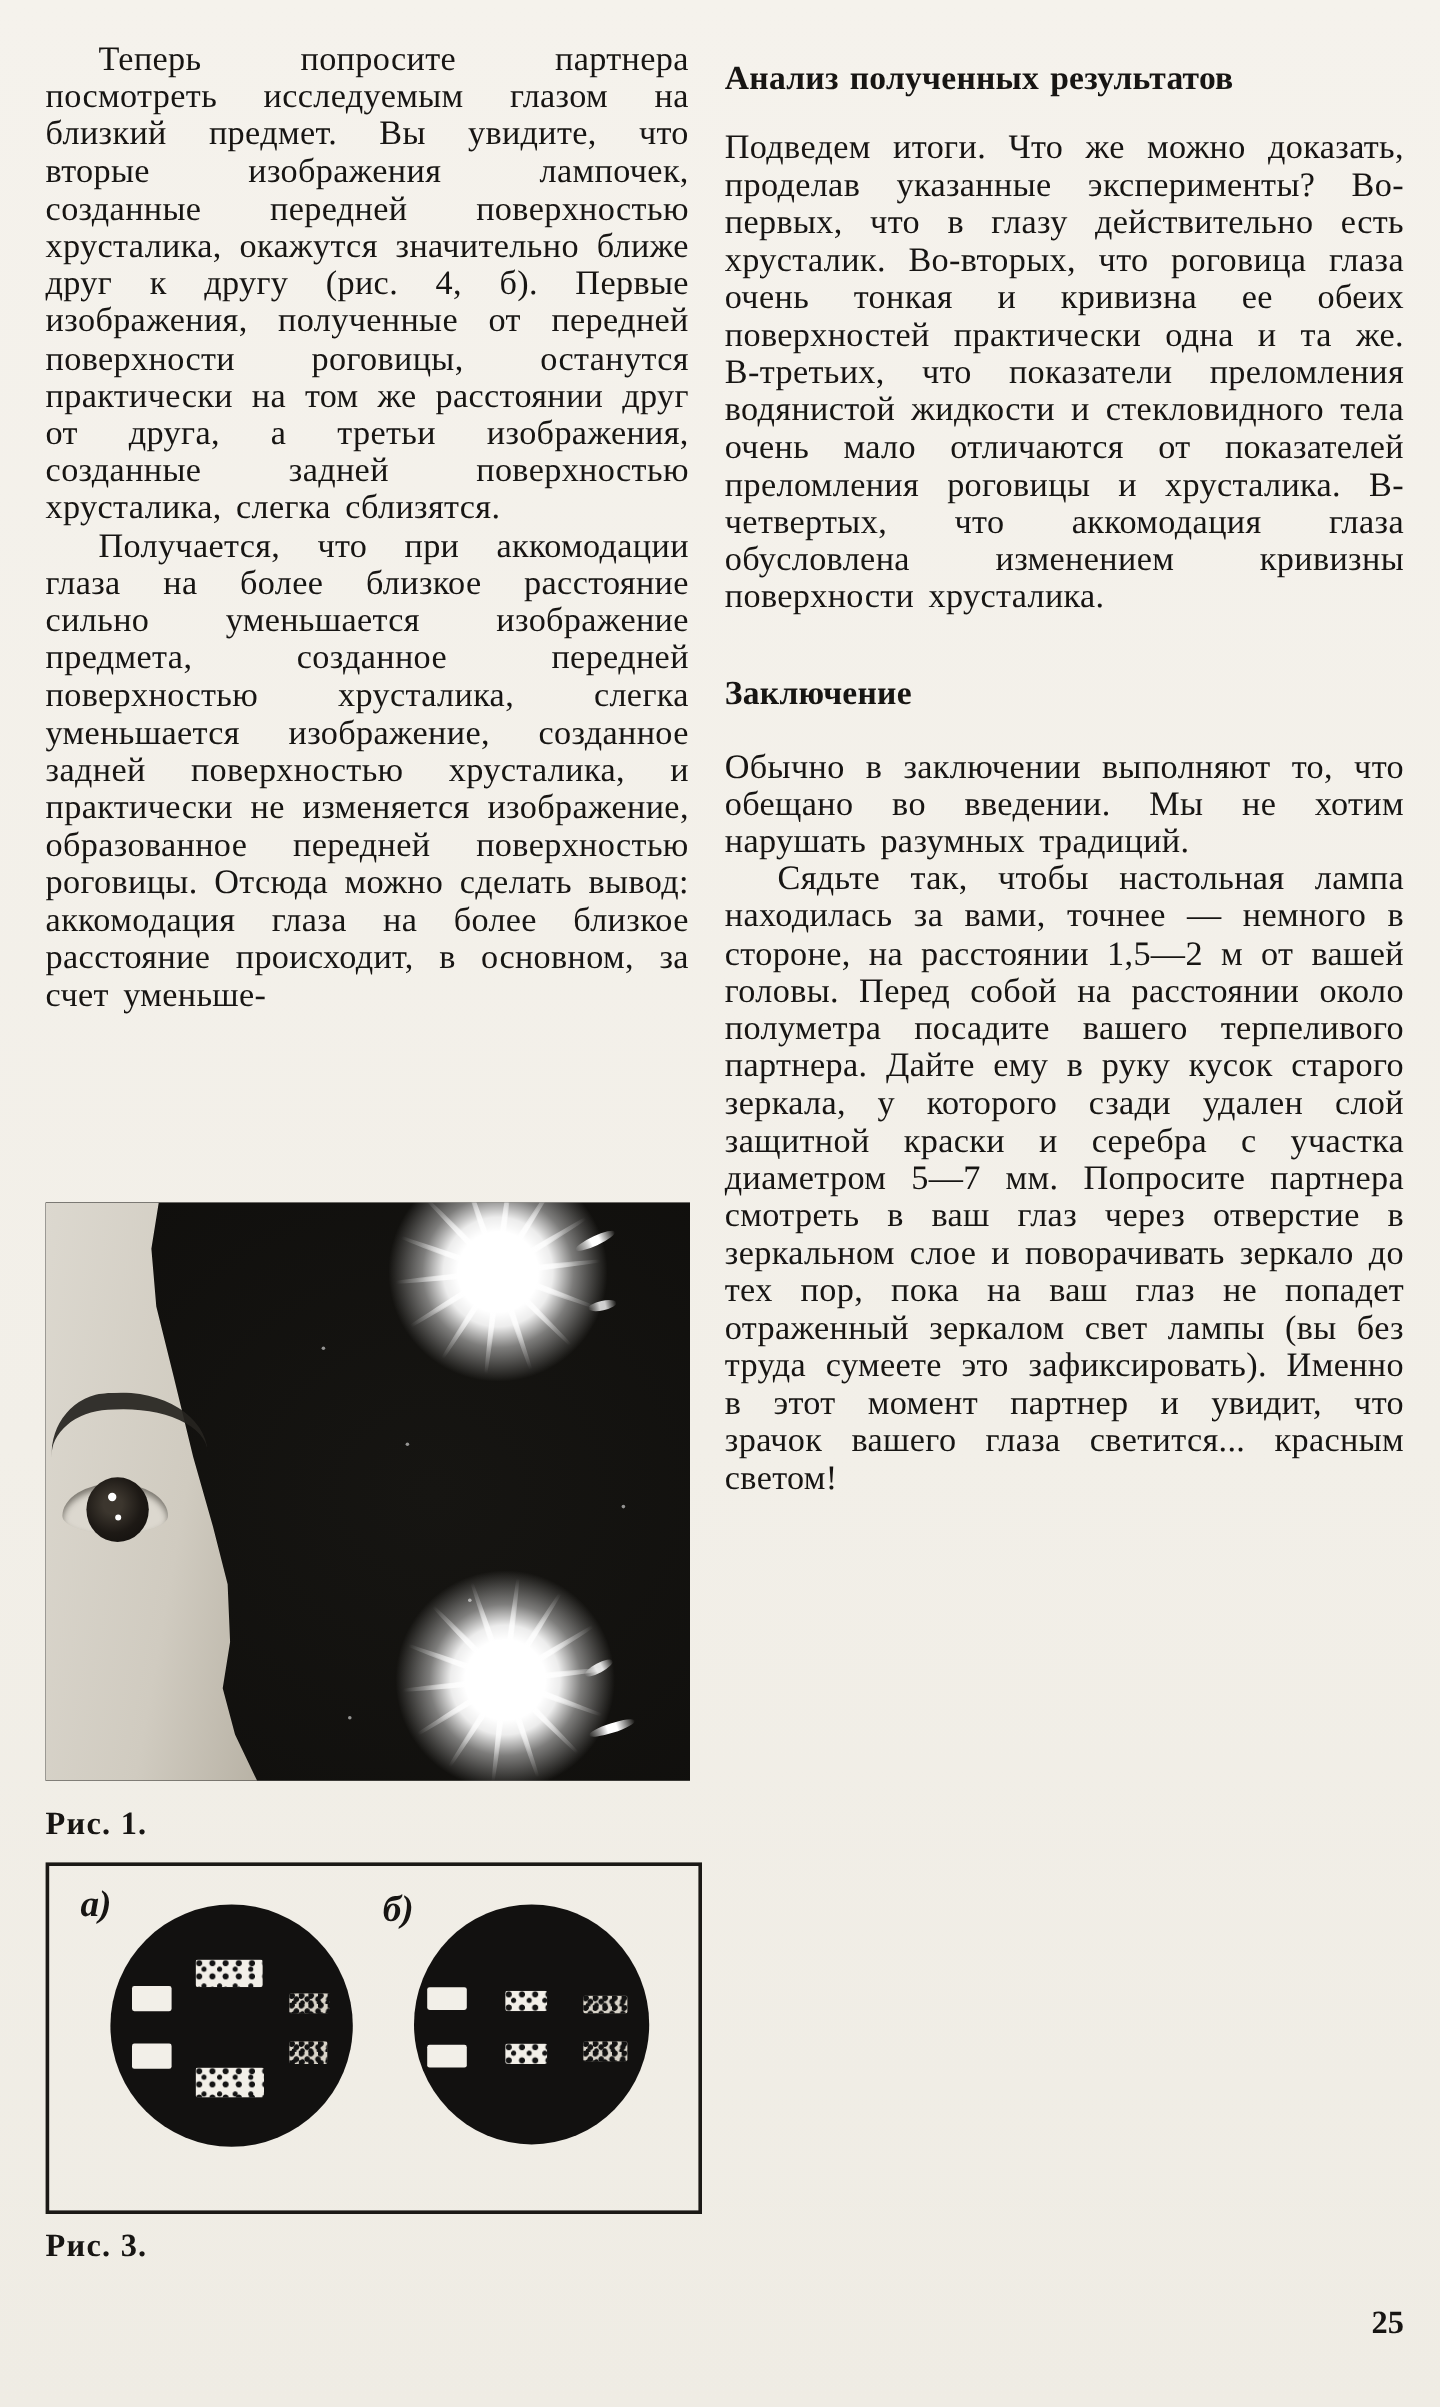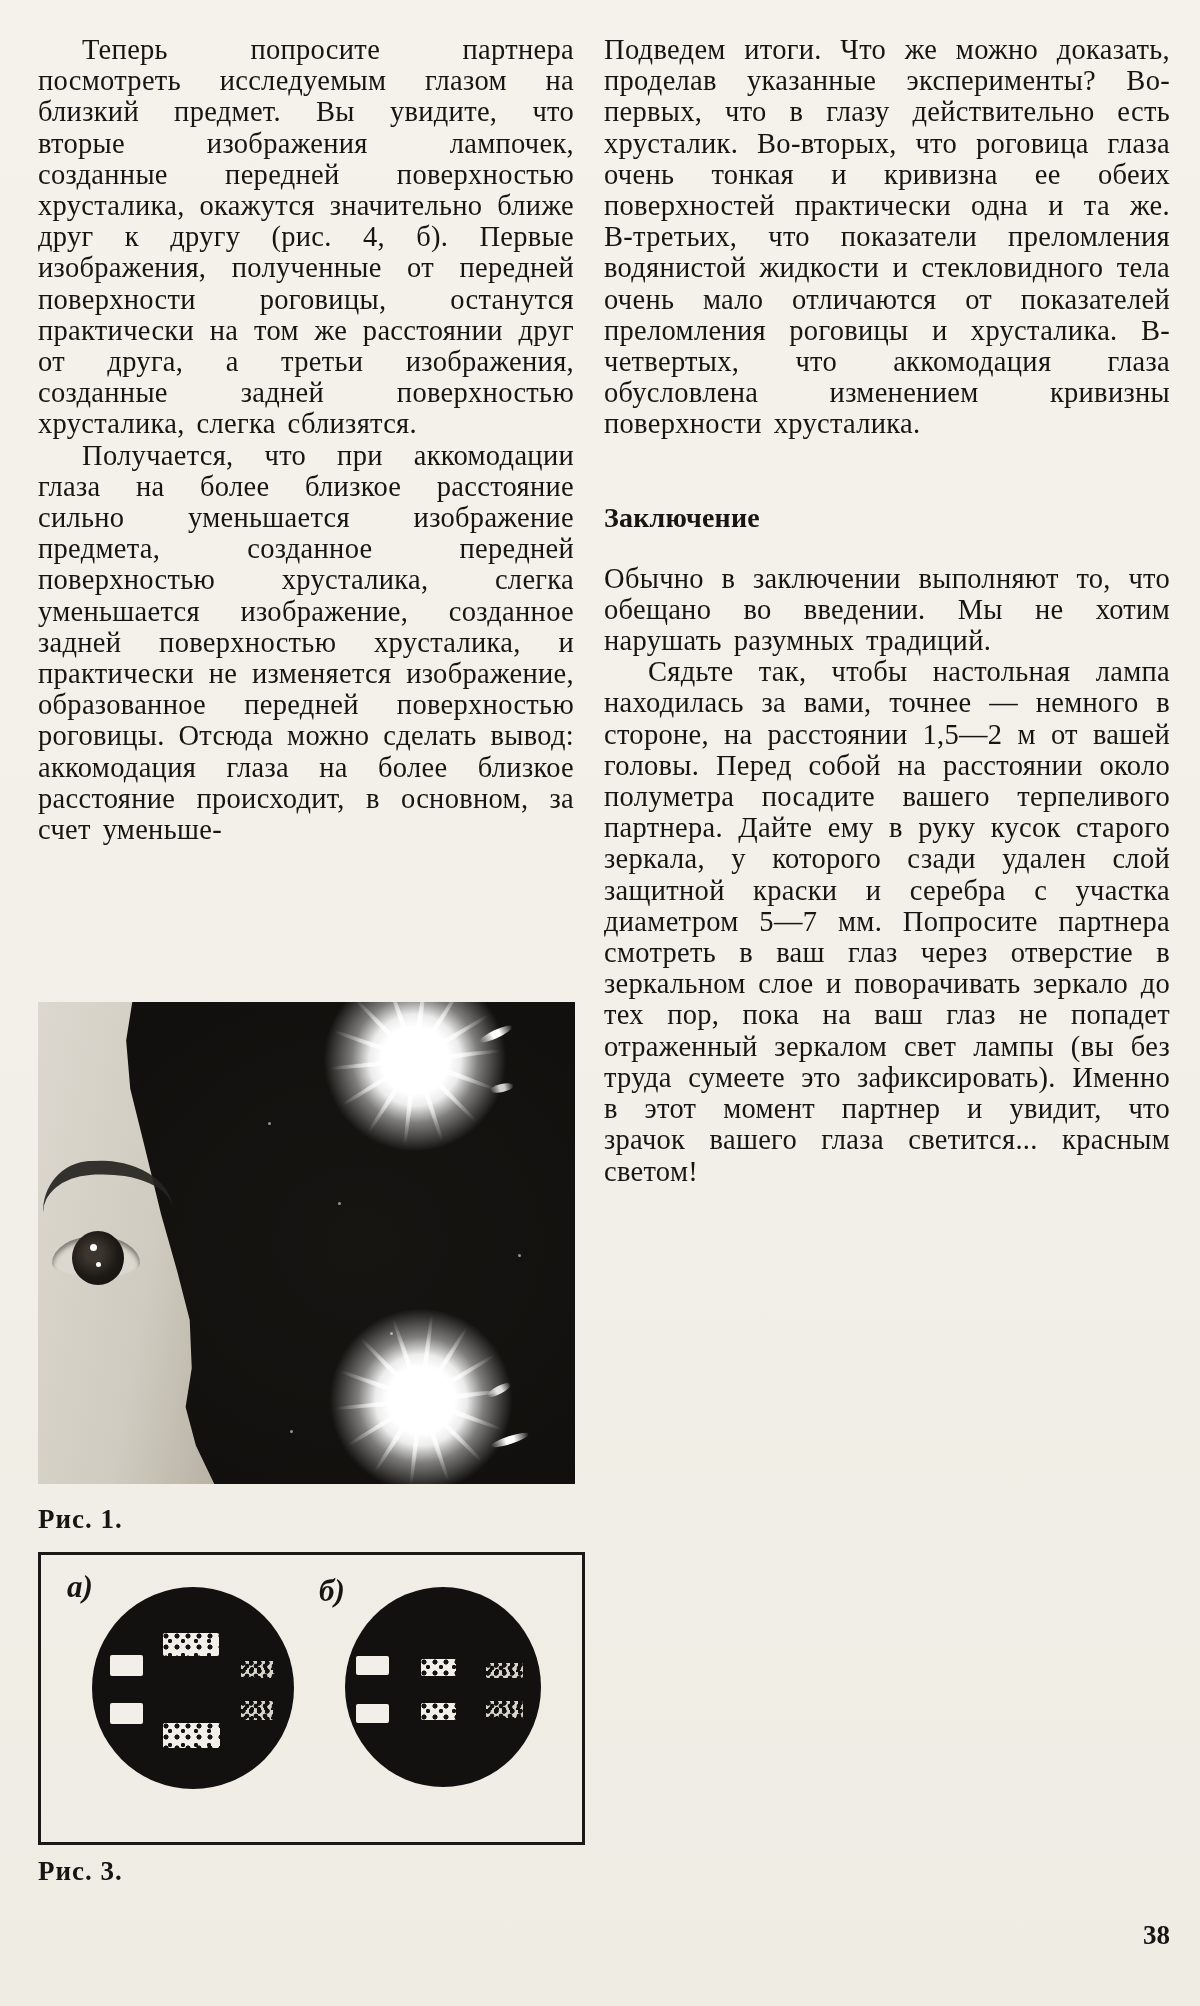--- a/index.html
+++ b/index.html
@@ -10,21 +10,21 @@
     color:#171513;
   }
   .col{position:absolute;top:34px;font-size:28.5px;line-height:31.2px;
        text-align:justify;letter-spacing:.3px;word-spacing:4.5px;}
   .col-left{left:38px;width:536px;}
   .col-right{left:604px;width:566px;}
   .col p{margin:0;}
   .col p.ind{text-indent:44px;}
   .col h3{font-size:28px;line-height:31px;font-weight:700;margin:16px 0 27px;
           letter-spacing:.2px;word-spacing:2px;text-align:left;}
-  .col h3.big-gap{margin:62px 0 30px;}
+  .col h3.big-gap{margin:49px 0 30px;}
 
   
   .photo{position:absolute;left:38px;top:1002px;width:537px;height:482px;
          background:radial-gradient(120% 120% at 60% 50%, #161512 0%, #0f0e0c 70%);
          overflow:hidden;}
   .face{position:absolute;left:0;top:0;width:205px;height:100%;
         background:linear-gradient(100deg,#dcd8cf 0%,#d0cbc0 55%,#b7b1a4 92%);
         clip-path:polygon(0 0,46% 0,43% 8%,45% 18%,52% 30%,60% 44%,68% 56%,74% 66%,75% 76%,72% 84%,77% 92%,86% 100%,0 100%);}
   .brow{position:absolute;left:4px;top:158px;width:130px;height:50px;
         border-top:14px solid #262420;border-radius:45% 70% 30% 30% / 95% 100% 20% 20%;
@@ -96,20 +96,21 @@
 </style>
 </head>
 <body>
 
 <div class="col col-left">
   <p class="ind">Теперь попросите партнера посмотреть исследуемым глазом на близкий предмет. Вы увидите, что вторые изображения лампочек, созданные передней поверхностью хрусталика, окажутся значительно ближе друг к другу (рис. 4, б). Первые изображения, полученные от передней поверхности роговицы, останутся практически на том же расстоянии друг от друга, а третьи изображения, созданные задней поверхностью хрусталика, слегка сблизятся.</p>
   <p class="ind">Получается, что при аккомодации глаза на более близкое расстояние сильно уменьшается изображение предмета, созданное передней поверхностью хрусталика, слегка уменьшается изображение, созданное задней поверхностью хрусталика, и практически не изменяется изображение, образованное передней поверхностью роговицы. Отсюда можно сделать вывод: аккомодация глаза на более близкое расстояние происходит, в основном, за счет уменьше-</p>
 </div>
 
 <div class="col col-right">
+  <h3>Анализ полученных результатов</h3>
   <p>Подведем итоги. Что же можно доказать, проделав указанные эксперименты? Во-первых, что в глазу действительно есть хрусталик. Во-вторых, что роговица глаза очень тонкая и кривизна ее обеих поверхностей практически одна и та же. В-третьих, что показатели преломления водянистой жидкости и стекловидного тела очень мало отличаются от показателей преломления роговицы и хрусталика. В-четвертых, что аккомодация глаза обусловлена изменением кривизны поверхности хрусталика.</p>
   <h3 class="big-gap">Заключение</h3>
   <p>Обычно в заключении выполняют то, что обещано во введении. Мы не хотим нарушать разумных традиций.</p>
   <p class="ind">Сядьте так, чтобы настольная лампа находилась за вами, точнее — немного в стороне, на расстоянии 1,5—2 м от вашей головы. Перед собой на расстоянии около полуметра посадите вашего терпеливого партнера. Дайте ему в руку кусок старого зеркала, у которого сзади удален слой защитной краски и серебра с участка диаметром 5—7 мм. Попросите партнера смотреть в ваш глаз через отверстие в зеркальном слое и поворачивать зеркало до тех пор, пока на ваш глаз не попадет отраженный зеркалом свет лампы (вы без труда сумеете это зафиксировать). Именно в этот момент партнер и увидит, что зрачок вашего глаза светится... красным светом!</p>
 </div>
 
 <div class="photo">
   <div class="face"></div>
   <div class="brow"></div>
   <div class="sclera"></div>
@@ -178,13 +179,13 @@
   <div class="wrect b-w1"></div>
   <div class="wrect b-w2"></div>
   <div class="drect b-d1"></div>
   <div class="drect b-d2"></div>
   <div class="srect b-s1"></div>
   <div class="srect b-s2"></div>
 </div>
 
 <div class="fig-caption cap4">Рис. 3.</div>
 
-<div class="page-num">38</div>
+<div class="page-num">25</div>
 
 </body></html>

